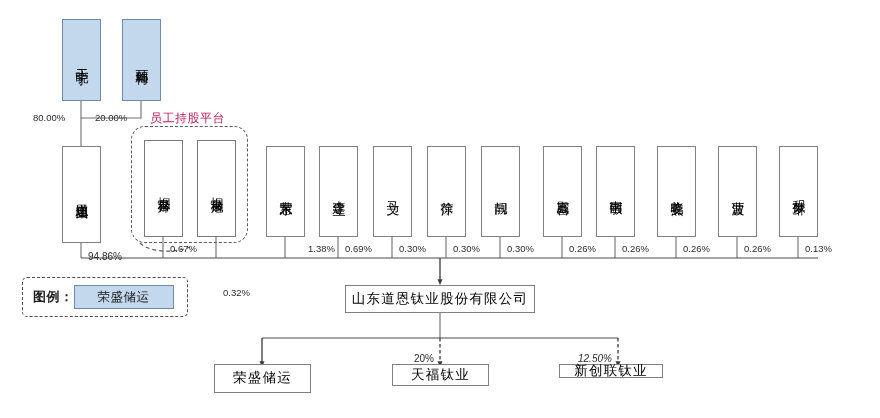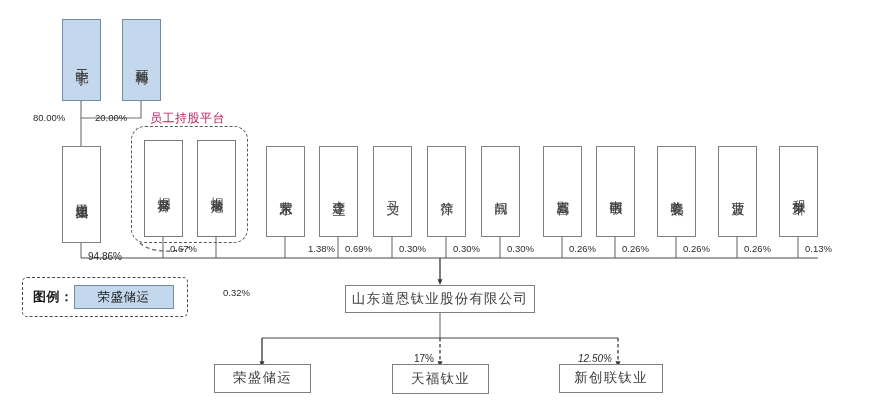--- a/index.html
+++ b/index.html
@@ -30,21 +30,21 @@
   .node {
     position: absolute;
     box-sizing: border-box;
     border: 1px solid #808080;
     background: #ffffff;
     display: flex;
     align-items: center;
     justify-content: center;
     text-align: center;
     line-height: 1.06;
-    color: #404040;
+    color: #000000;
   }
   .node.vertical {
     writing-mode: vertical-rl;
     text-orientation: upright;
     letter-spacing: 1px;
     font-size: 13px;
   }
   .node.controller {
     background: #c3d8ed;
     border: 1px solid #6f8ba6;
@@ -257,23 +257,23 @@
 
   <div class="node company" style="left:345px; top:285px; width:190px; height:28px;">
     <span>山东道恩钛业股份有限公司</span>
   </div>
 
   <div class="pct big" style="left:233px; top:364px;">100%</div>
   <div class="node sub" style="left:214px; top:364px; width:97px; height:29px;">
     <span>荣盛储运</span>
   </div>
 
-  <div class="pct big" style="left:414px; top:345px;">17%</div>
-  <div class="node sub" style="left:392px; top:364px; width:97px; height:30px;">
+  <div class="pct big" style="left:414px; top:345px;">20%</div>
+  <div class="node sub" style="left:392px; top:364px; width:97px; height:22px;">
     <span>天福钛业</span>
   </div>
 
   <div class="pct big" style="left:578px; top:345px;font-style:italic;">12.50%</div>
-  <div class="node sub" style="left:559px; top:364px; width:104px; height:29px;">
+  <div class="node sub" style="left:559px; top:364px; width:104px; height:14px;">
     <span>新创联钛业</span>
   </div>
 
 </div>
 
 </body></html>

